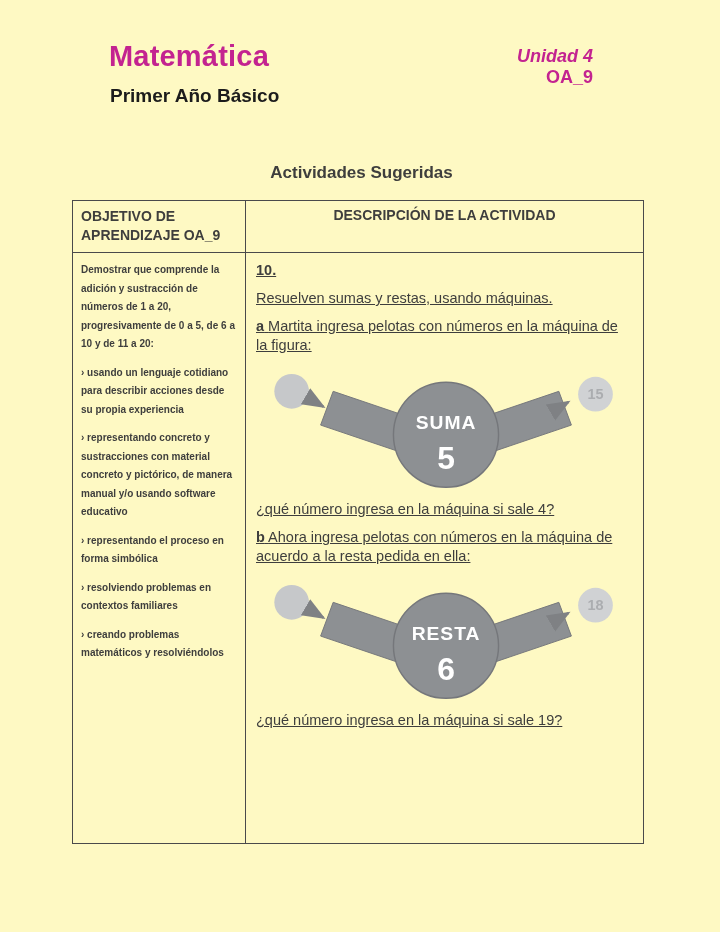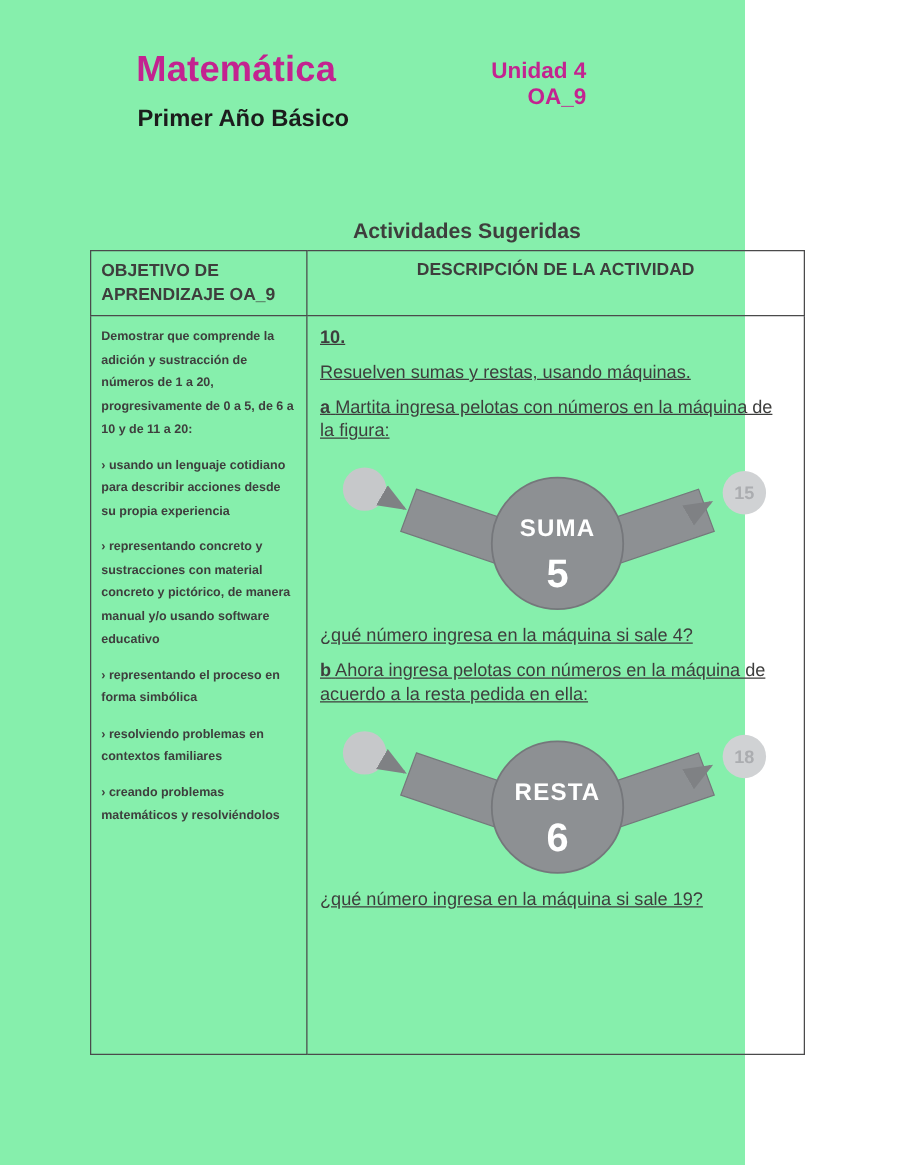--- a/index.html
+++ b/index.html
@@ -2,33 +2,33 @@
 <html><head>
 <meta charset="utf-8">
 <style>
   html,body { margin:0; padding:0; }
   body {
     width:720px; height:932px; background:#ffffff;
     font-family:"Liberation Sans", sans-serif;
     color:#3e3e3d;
     position:relative; overflow:hidden;
   }
-  .page { position:relative; width:596px; height:932px; background:#86efac; }
+  .page { position:relative; width:720px; height:932px; background:#fef9c3; }
 
   
   .subject   { position:absolute; left:109px; top:40px; font-size:29px; font-weight:bold; color:#c32390; letter-spacing:.2px; }
   .grade     { position:absolute; left:110px; top:85px; font-size:19px; font-weight:bold; color:#1c1c1c; }
   .hdr-right { position:absolute; right:127px; top:46px; text-align:right; color:#c32390; font-weight:bold; }
-  .unit      { font-size:18px; }
+  .unit      { font-size:18px;font-style:italic; }
   .oa        { font-size:18px; margin-top:0; }
 
   
   .page-title {
     position:absolute; left:72px; top:159px; width:571px;
-    text-align:center; font-size:17px; font-weight:bold; color:#3e3e3d; margin:16px;
+    text-align:center; font-size:17px; font-weight:bold; color:#3e3e3d; margin:4px;
   }
 
   
   table.activity-table {
     position:absolute; left:72px; top:200px; width:571px;
     border-collapse:collapse; table-layout:fixed;
   }
   .activity-table th, .activity-table td {
     border:1px solid #4a4a4b; box-sizing:border-box; vertical-align:top;
   }

